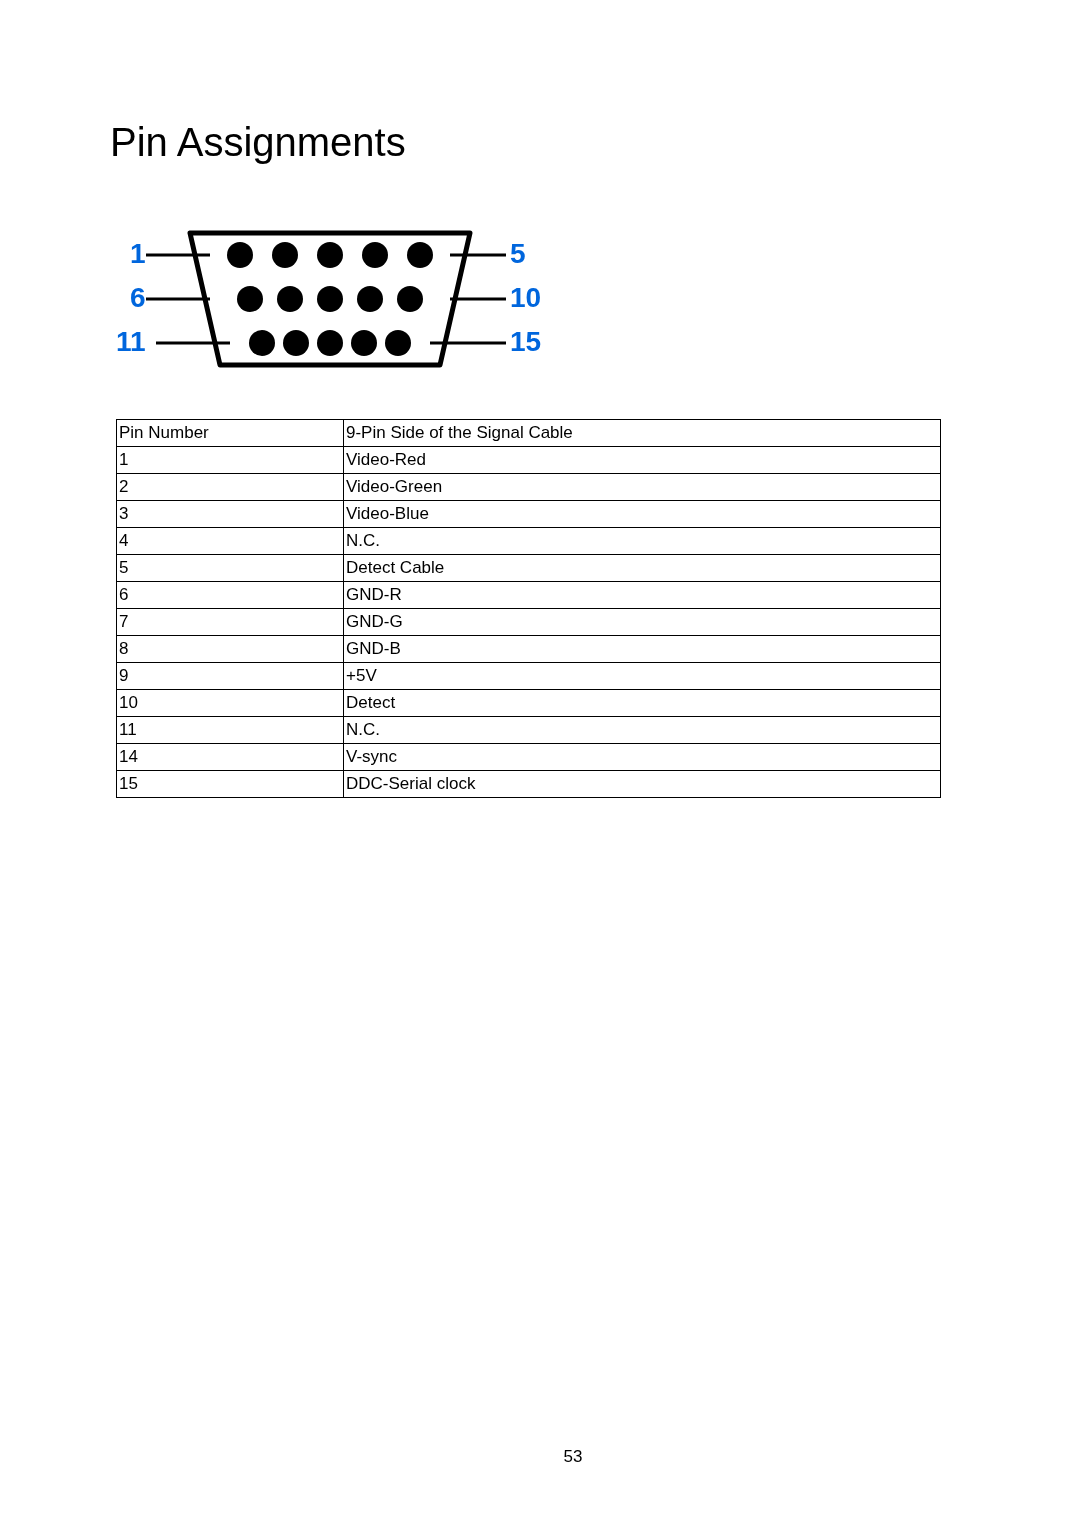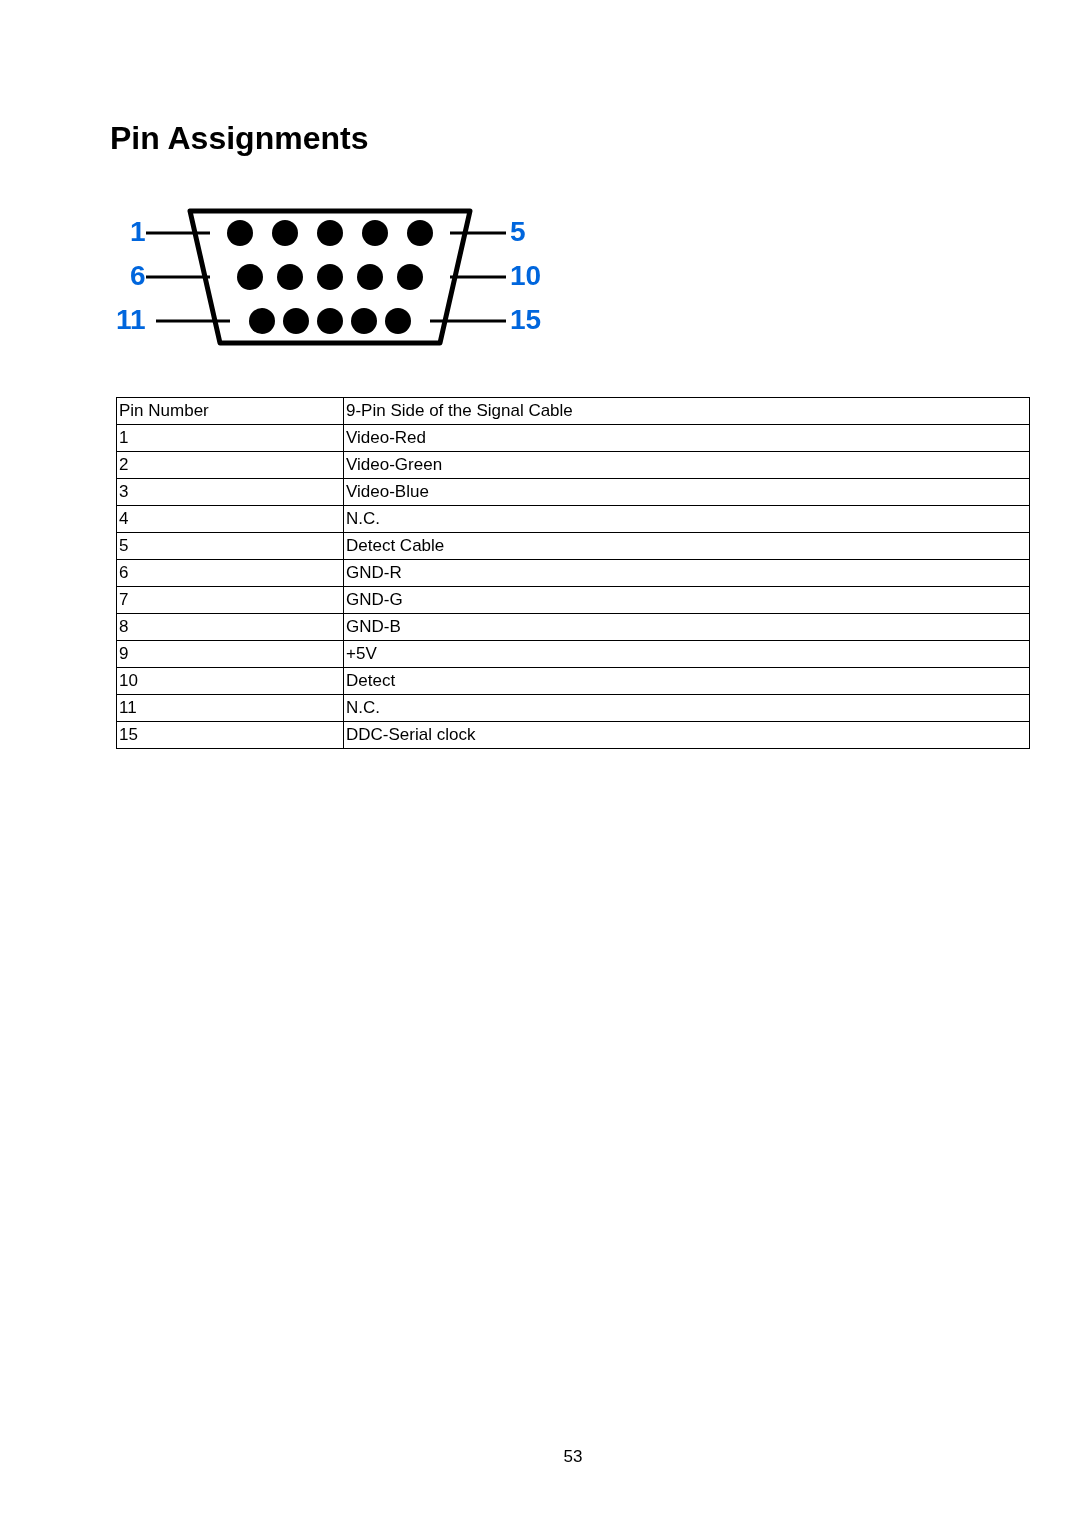--- a/index.html
+++ b/index.html
@@ -9,31 +9,31 @@
     font-family: Arial, Helvetica, sans-serif;
     color: #000;
     width: 1080px;
     height: 1527px;
     position: relative;
   }
   .page {
     padding: 120px 110px 0 110px;
   }
   h1.title {
-    font-size: 32px;
-    font-weight: bold;
-    margin: 0 0 36px 0;
+    font-size: 40px;
+    font-weight: normal;
+    margin: 0 0 50px 0;
   }
   .diagram {
     margin-left: 0;
     margin-bottom: 30px;
   }
   table.pin-table {
     border-collapse: collapse;
-    width: 914px;
+    width: 825px;
     margin-left: 6px;
     font-size: 17px;
     padding-left: 15px;
   }
   table.pin-table th, table.pin-table td {
     border: 1px solid #000;
     padding: 3px 4px 3px 2px;
     text-align: left;
     font-weight: normal;
     vertical-align: top;
@@ -144,20 +144,24 @@
         </tr>
         <tr>
           <td class="col-num">10</td>
           <td>Detect</td>
         </tr>
         <tr>
           <td class="col-num">11</td>
           <td>N.C.</td>
         </tr>
         <tr>
+          <td class="col-num">14</td>
+          <td>V-sync</td>
+        </tr>
+        <tr>
           <td class="col-num">15</td>
           <td>DDC-Serial clock</td>
         </tr>
       </tbody>
   </table>
 </div>
 
 <div class="page-number">53</div>
 
 </body></html>

